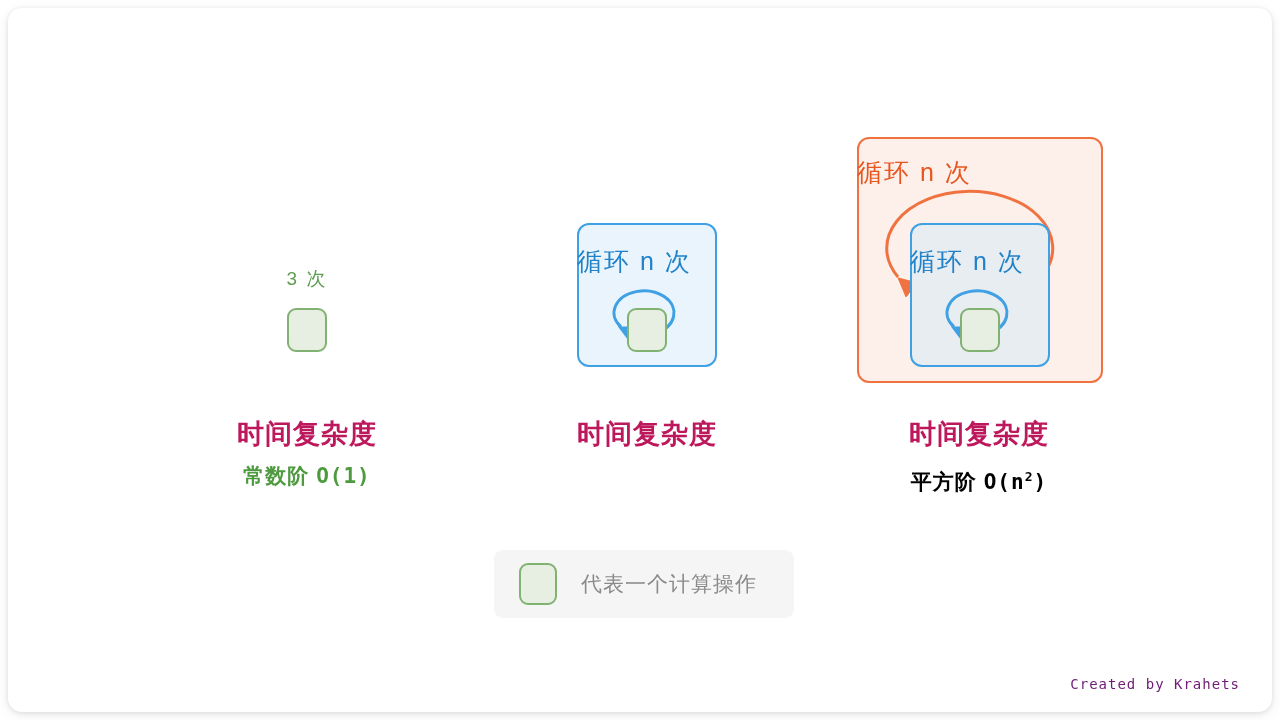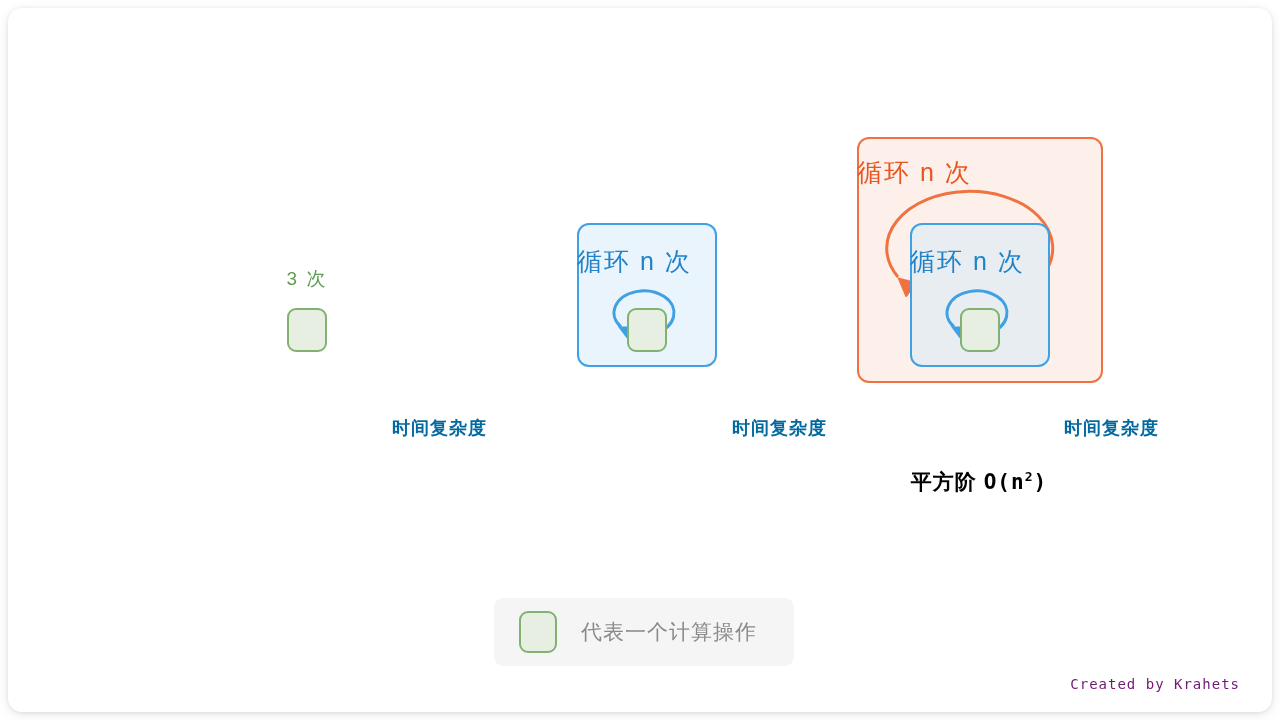--- a/index.html
+++ b/index.html
@@ -48,24 +48,24 @@
   .count-label {
     position: absolute;
     font-size: 19px;
     letter-spacing: 2px;
     white-space: nowrap;
   }
 
   .caption-title {
     position: absolute;
     width: 100%;
-    text-align: right;
-    font-size: 18px;
+    text-align: center;
+    font-size: 27px;
     font-weight: bold;
-    color: #0369a1;
+    color: #be185d;
     letter-spacing: 1px;
   }
   .caption-value {
     position: absolute;
     width: 100%;
     text-align: center;
     font-size: 21px;
     font-weight: bold;
     letter-spacing: 1px;
   }
@@ -104,21 +104,21 @@
     letter-spacing: 2px;
     white-space: nowrap;
   }
 
   .arrow-svg { position: absolute; overflow: visible; }
 
   
   #legend {
     position: absolute;
     left: 486px;
-    top: 590px;
+    top: 542px;
     width: 300px;
     height: 68px;
     background: #f5f5f5;
     border-radius: 9px;
     display: flex;
     align-items: center;
     padding-left: 25px;
     box-sizing: border-box;
   }
   #legend .op-square { position: relative; width: 38px; height: 42px; }
@@ -145,20 +145,24 @@
 <div id="canvas">
 
   <div class="column" id="col-constant">
 
     <div class="count-label" style="left:0; top:258px; width:360px; text-align:center; color:#5f9e52;">3 次</div>
 
     <div class="op-square" style="left:160px; top:300px;"></div>
 
     <div class="caption-title" style="top:408px;">时间复杂度</div>
 
+    <div class="caption-value" style="top:454px; color:#4e9a3f;">
+      <span>常数阶</span>
+      <span class="mono">O(1)</span>
+    </div>
   </div>
 
   <div class="column" id="col-linear">
 
     <div class="loop-box box-blue" style="left:110px; top:215px; width:140px; height:144px;"></div>
 
     <div class="loop-label" style="left:110px; top:237px; width:140px; color:#2182c8;">
       <span>循环 n 次</span>
     </div>
 

